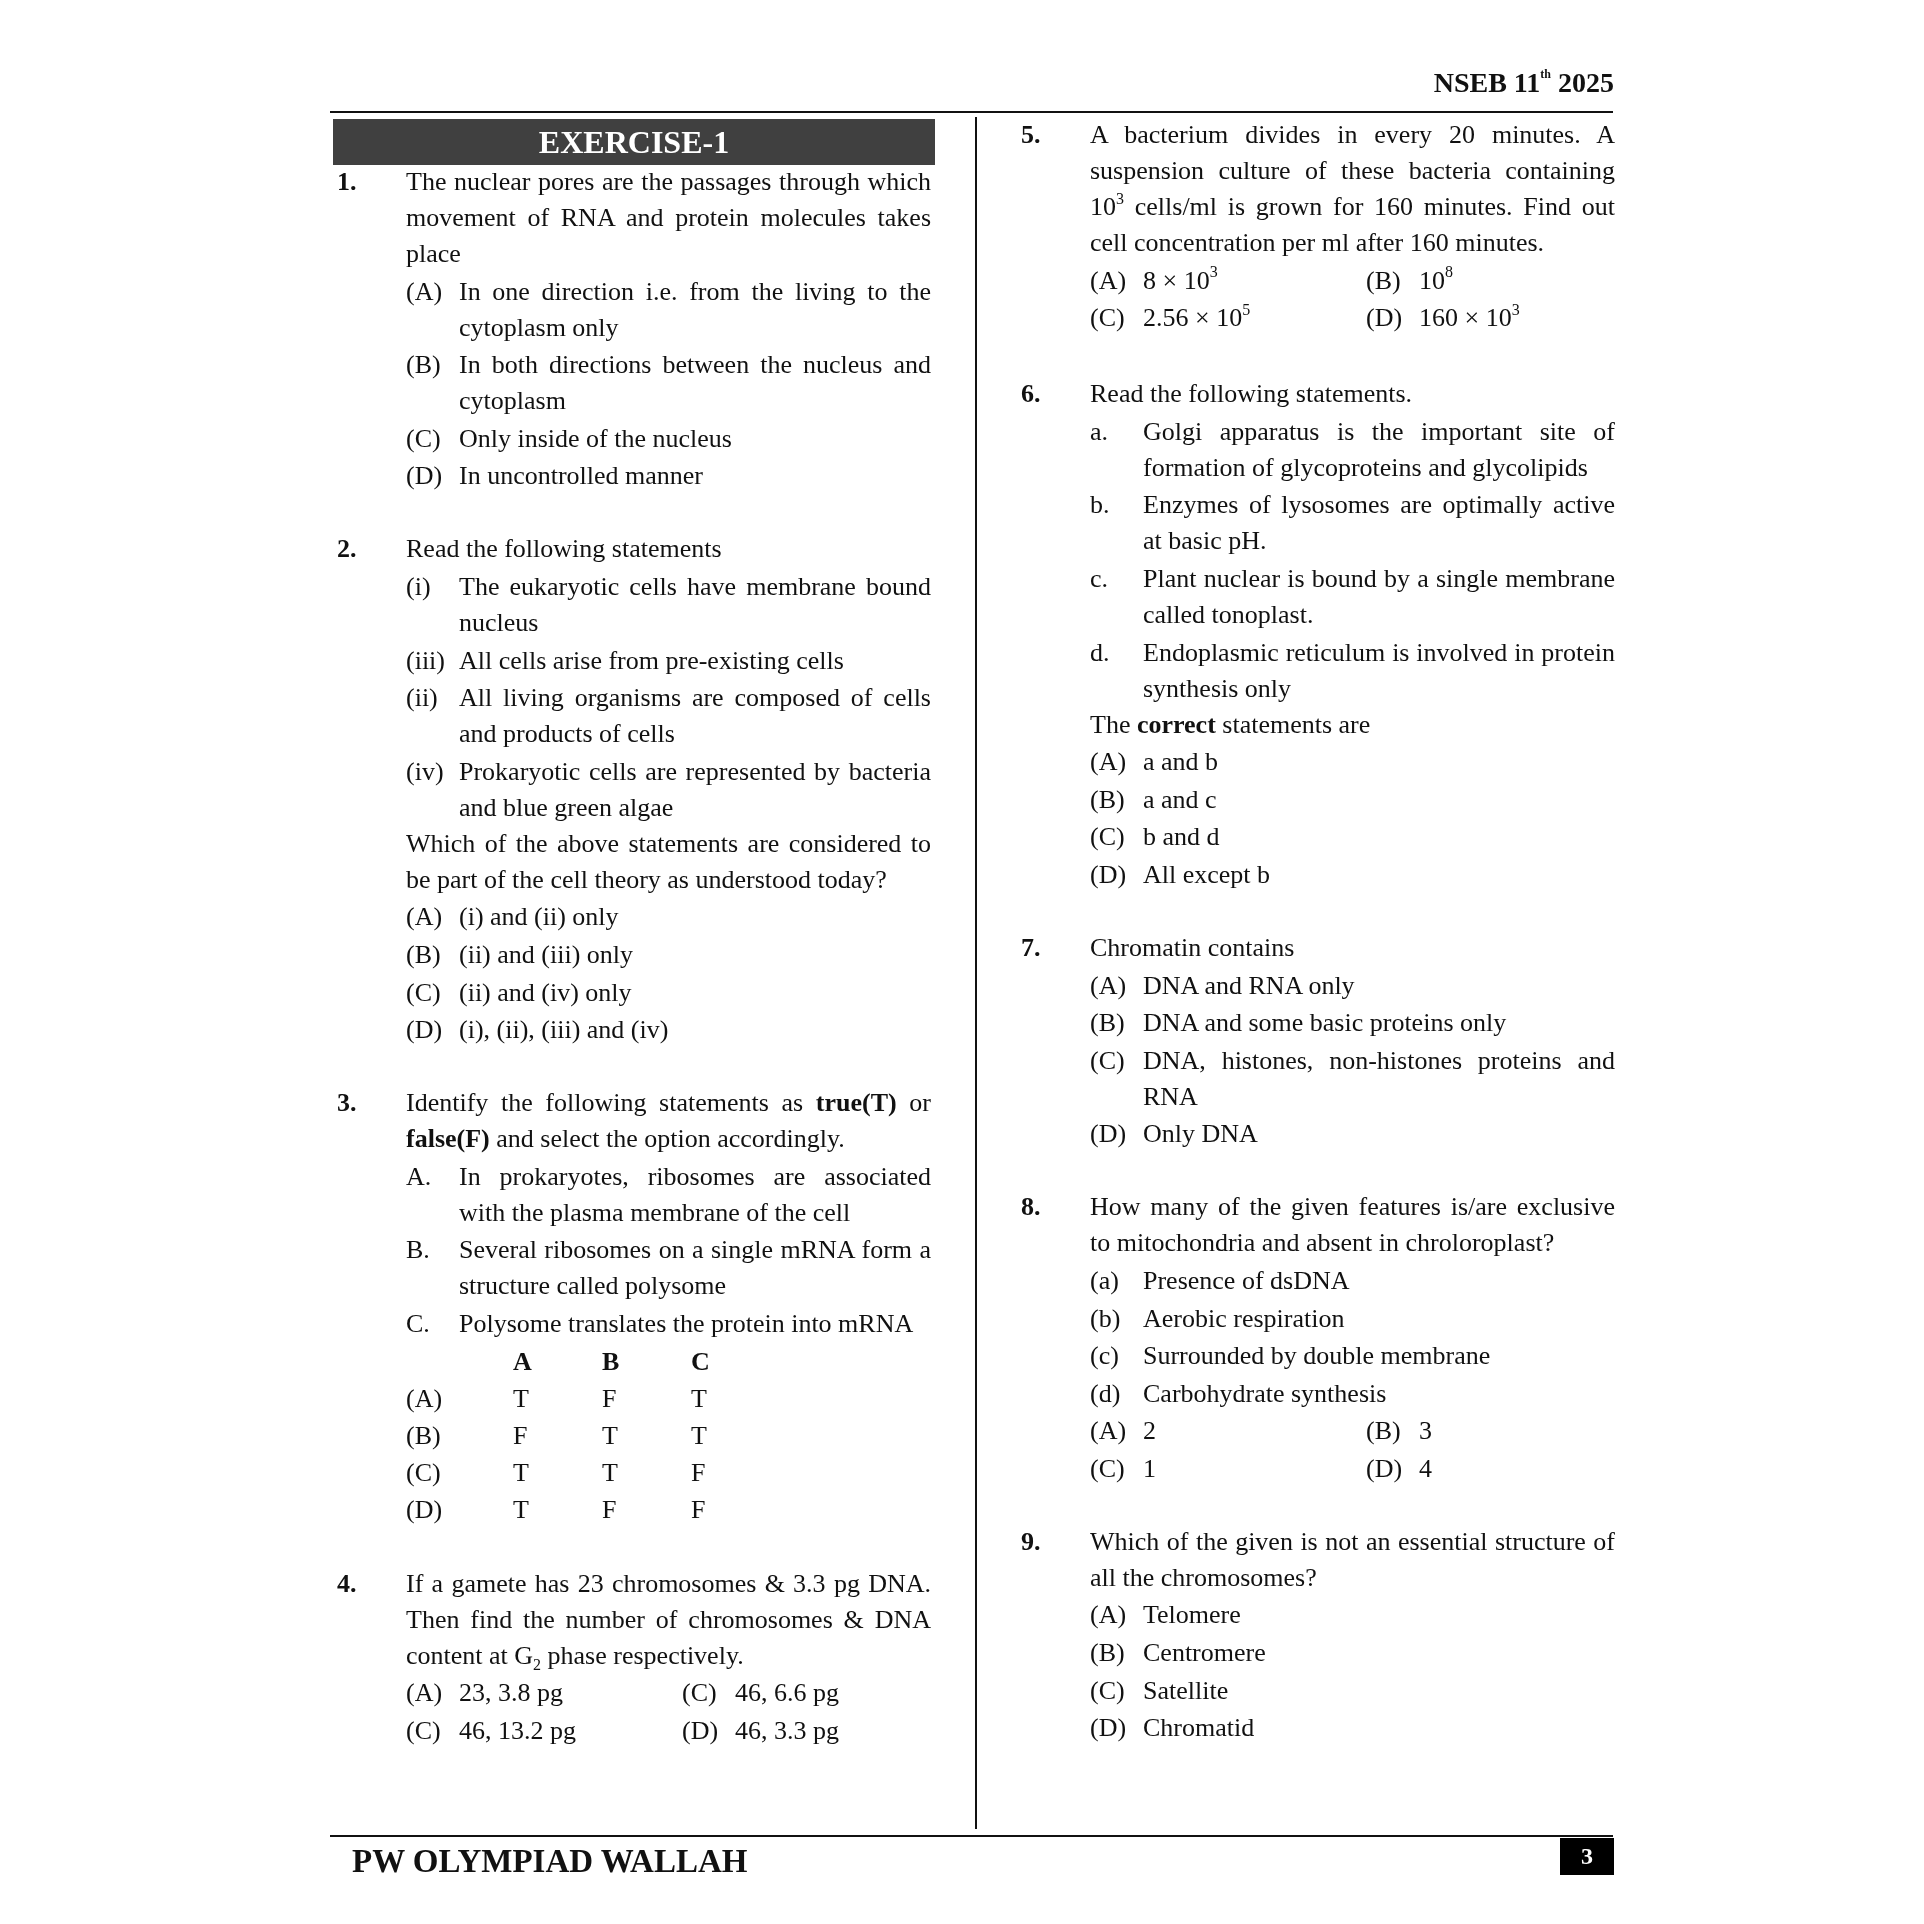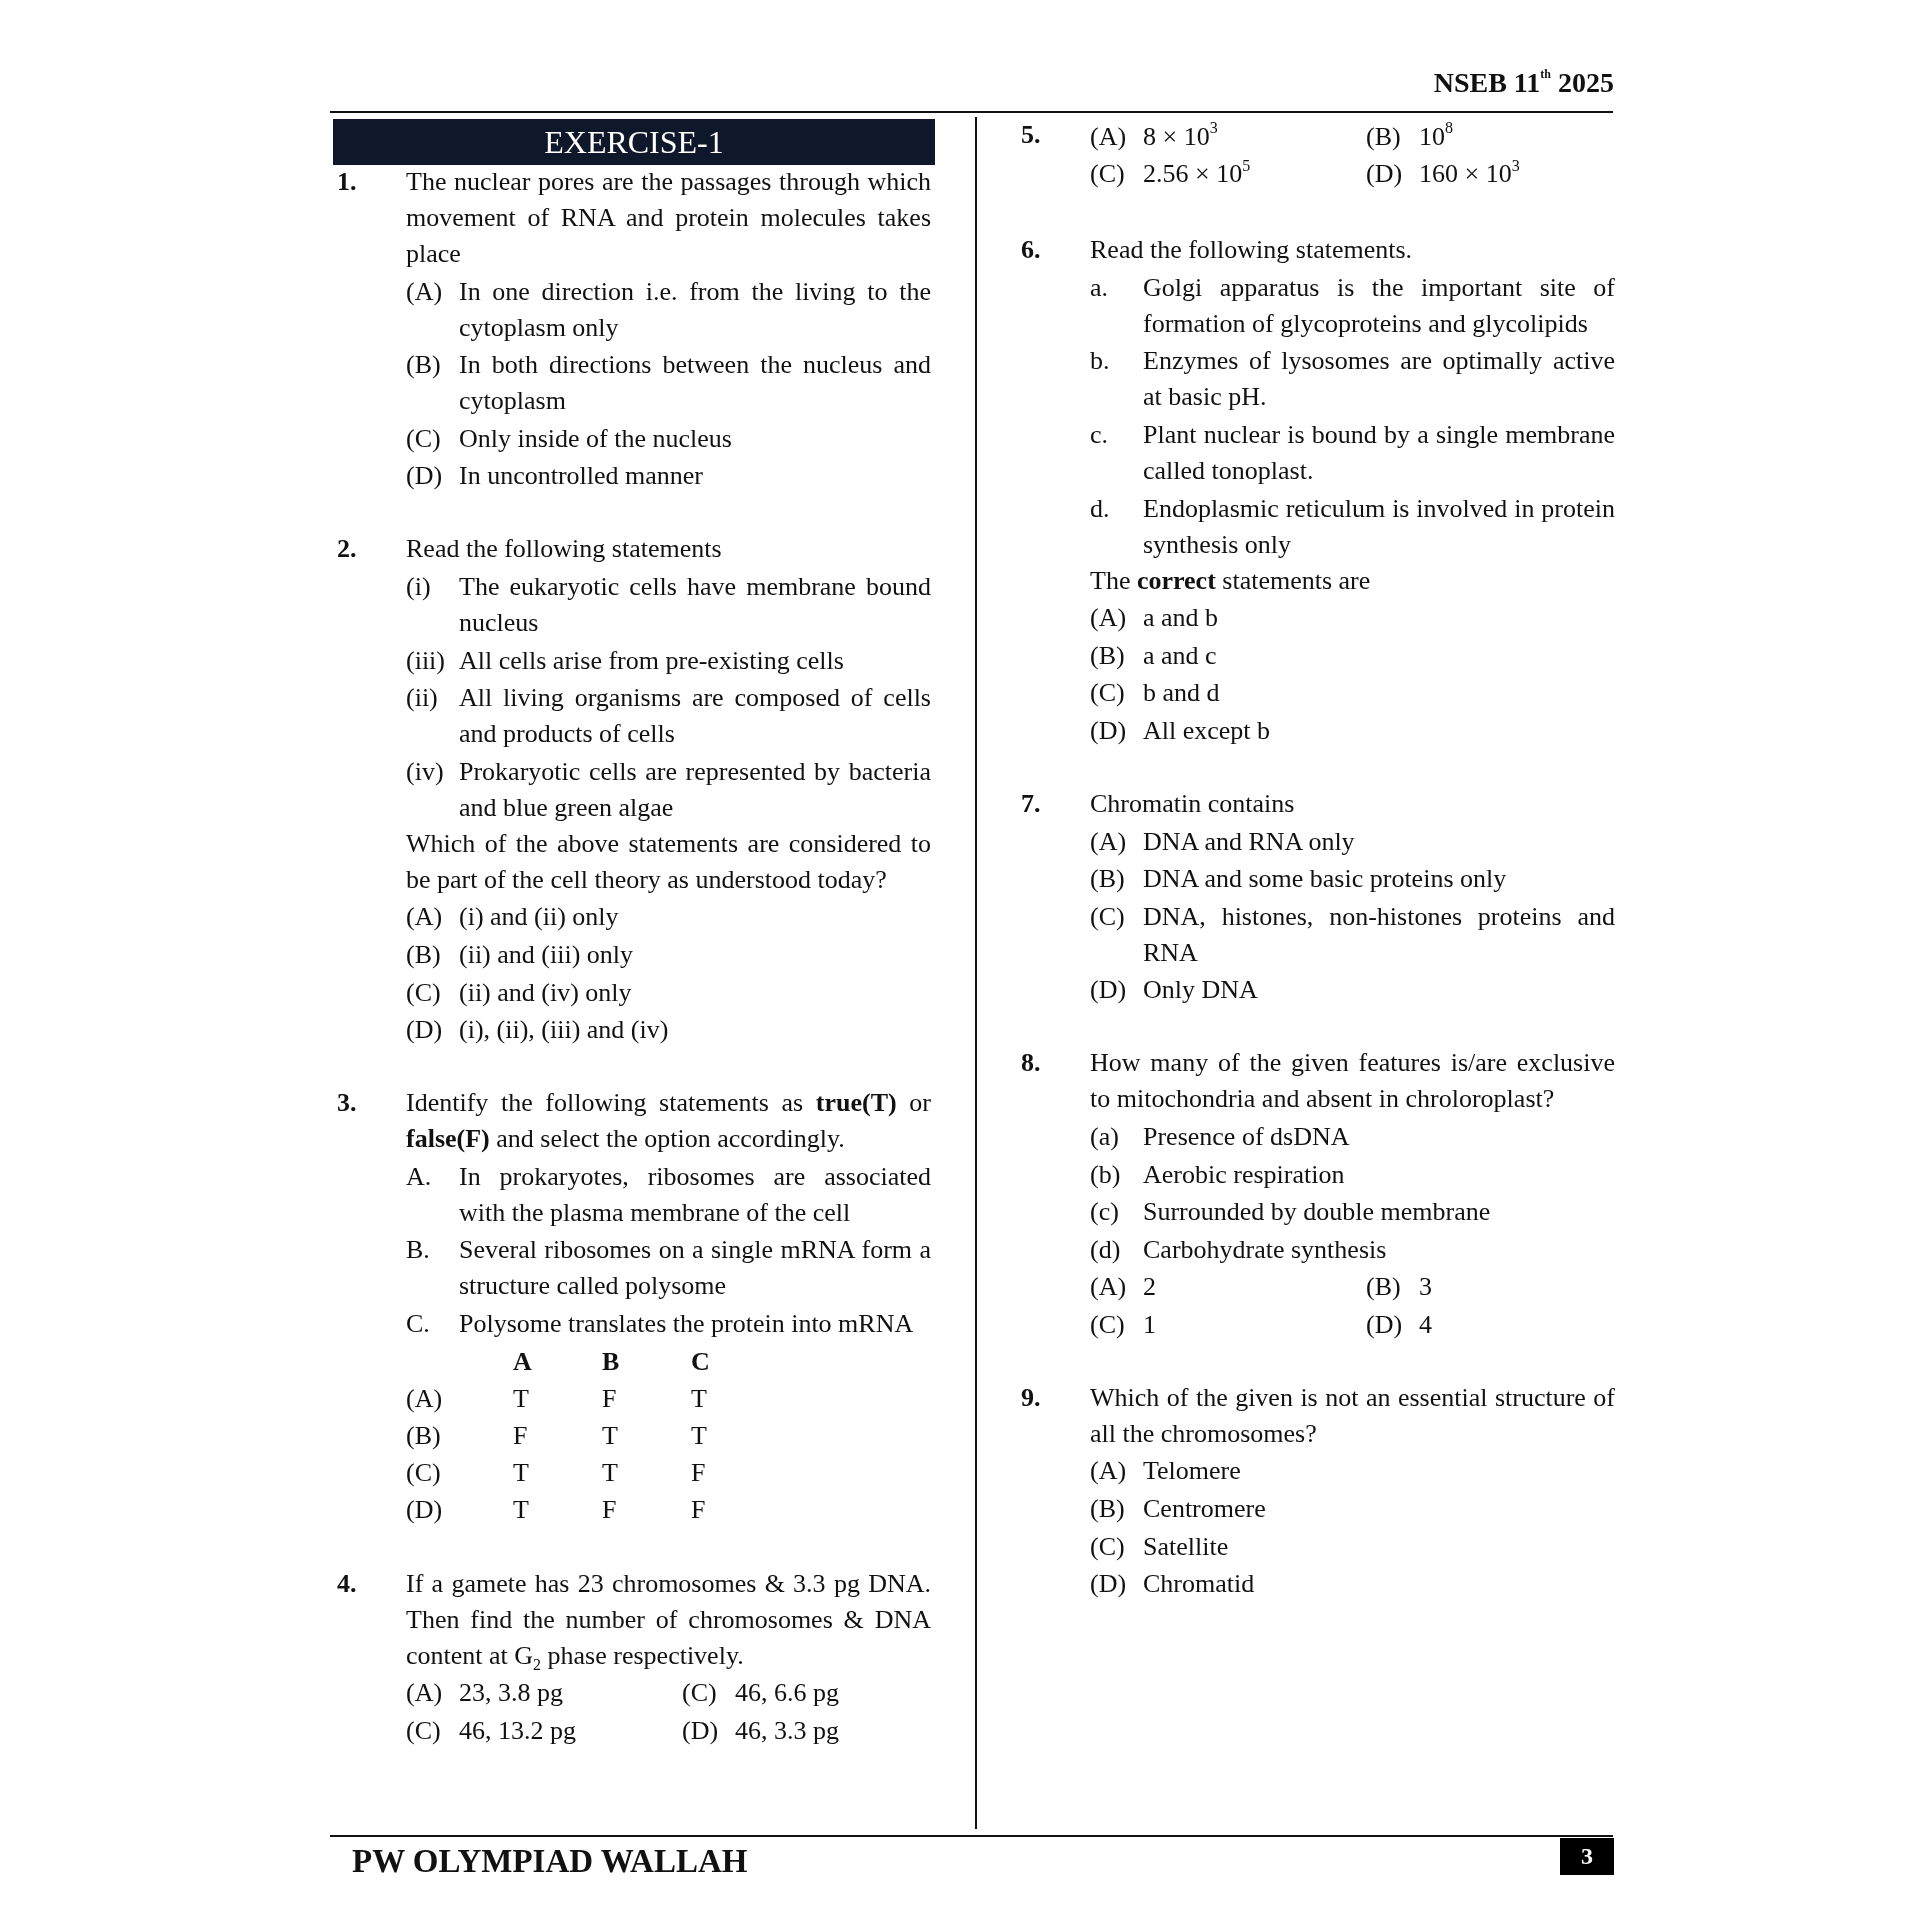--- a/index.html
+++ b/index.html
@@ -6,22 +6,22 @@
   body { width: 1925px; height: 1925px; position: relative; overflow: hidden;
          font-family: "Liberation Serif", "DejaVu Serif", serif; color: #111; }
   .hdr { position: absolute; right: 311px; top: 67px; font-weight: bold; font-size: 28px; letter-spacing: 0px; }
   .hdr sup { font-size: 12px; position: relative; top: -3.2px; vertical-align: super; line-height: 0; }
   .top-rule { position: absolute; left: 330px; width: 1283px; top: 111px; height: 2.4px; background: #111; }
   .vdiv { position: absolute; left: 975px; top: 117px; width: 2.4px; height: 1712px; background: #111; }
   .bottom-rule { position: absolute; left: 330px; width: 1283px; top: 1835px; height: 2.4px; background: #111; }
   .footer-brand { position: absolute; left: 352px; top: 1843px; font-weight: bold; font-size: 33px; }
   .page-box { position: absolute; left: 1560px; top: 1838px; width: 54px; height: 37px; background: #000;
               color: #fff; font-weight: bold; font-size: 24px; text-align: center; line-height: 37px; }
-  .ex-box { position: absolute; left: 333px; top: 119px; width: 602px; height: 46px; background: #0f172a;
-            color: #fff; font-weight: normal; font-size: 32px; text-align: center; line-height: 46px; }
+  .ex-box { position: absolute; left: 333px; top: 119px; width: 602px; height: 46px; background: #404040;
+            color: #fff; font-weight: bold; font-size: 32px; text-align: center; line-height: 46px; }
 
   .col { position: absolute; font-size: 26px; line-height: 36px; }
   .col.left { left: 337px; width: 594px; top: 164px; }
   .col.right { left: 1021px; width: 594px; top: 117px; }
 
   .q { position: relative; margin-bottom: 37px; }
   .qnum { position: absolute; left: 0; top: 0; font-weight: bold; }
   .qbody { margin-left: 69px; }
   .stem { text-align: justify; text-align-last: left; }
   .stem b { font-weight: bold; }
@@ -189,20 +189,21 @@
       </div>
     </div>
   </div>
 </div>
 
 <div class="col right">
 
   <div class="q" style="margin-bottom:40px">
     <div class="qnum">5.</div>
     <div class="qbody">
+      <div class="stem"><span>A bacterium divides in every 20 minutes. A suspension culture of these bacteria containing 10</span><sup class="s">3</sup><span> cells/ml is grown for 160 minutes. Find out cell concentration per ml after 160 minutes.</span></div>
       <div class="opt-grid">
         <div class="item">
             <span class="lbl">(A)</span>
             <span class="txt"><span>8 × 10</span><sup class="s">3</sup></span>
           </div>
         <div class="item">
             <span class="lbl">(B)</span>
             <span class="txt"><span>10</span><sup class="s">8</sup></span>
           </div>
         <div class="item">

